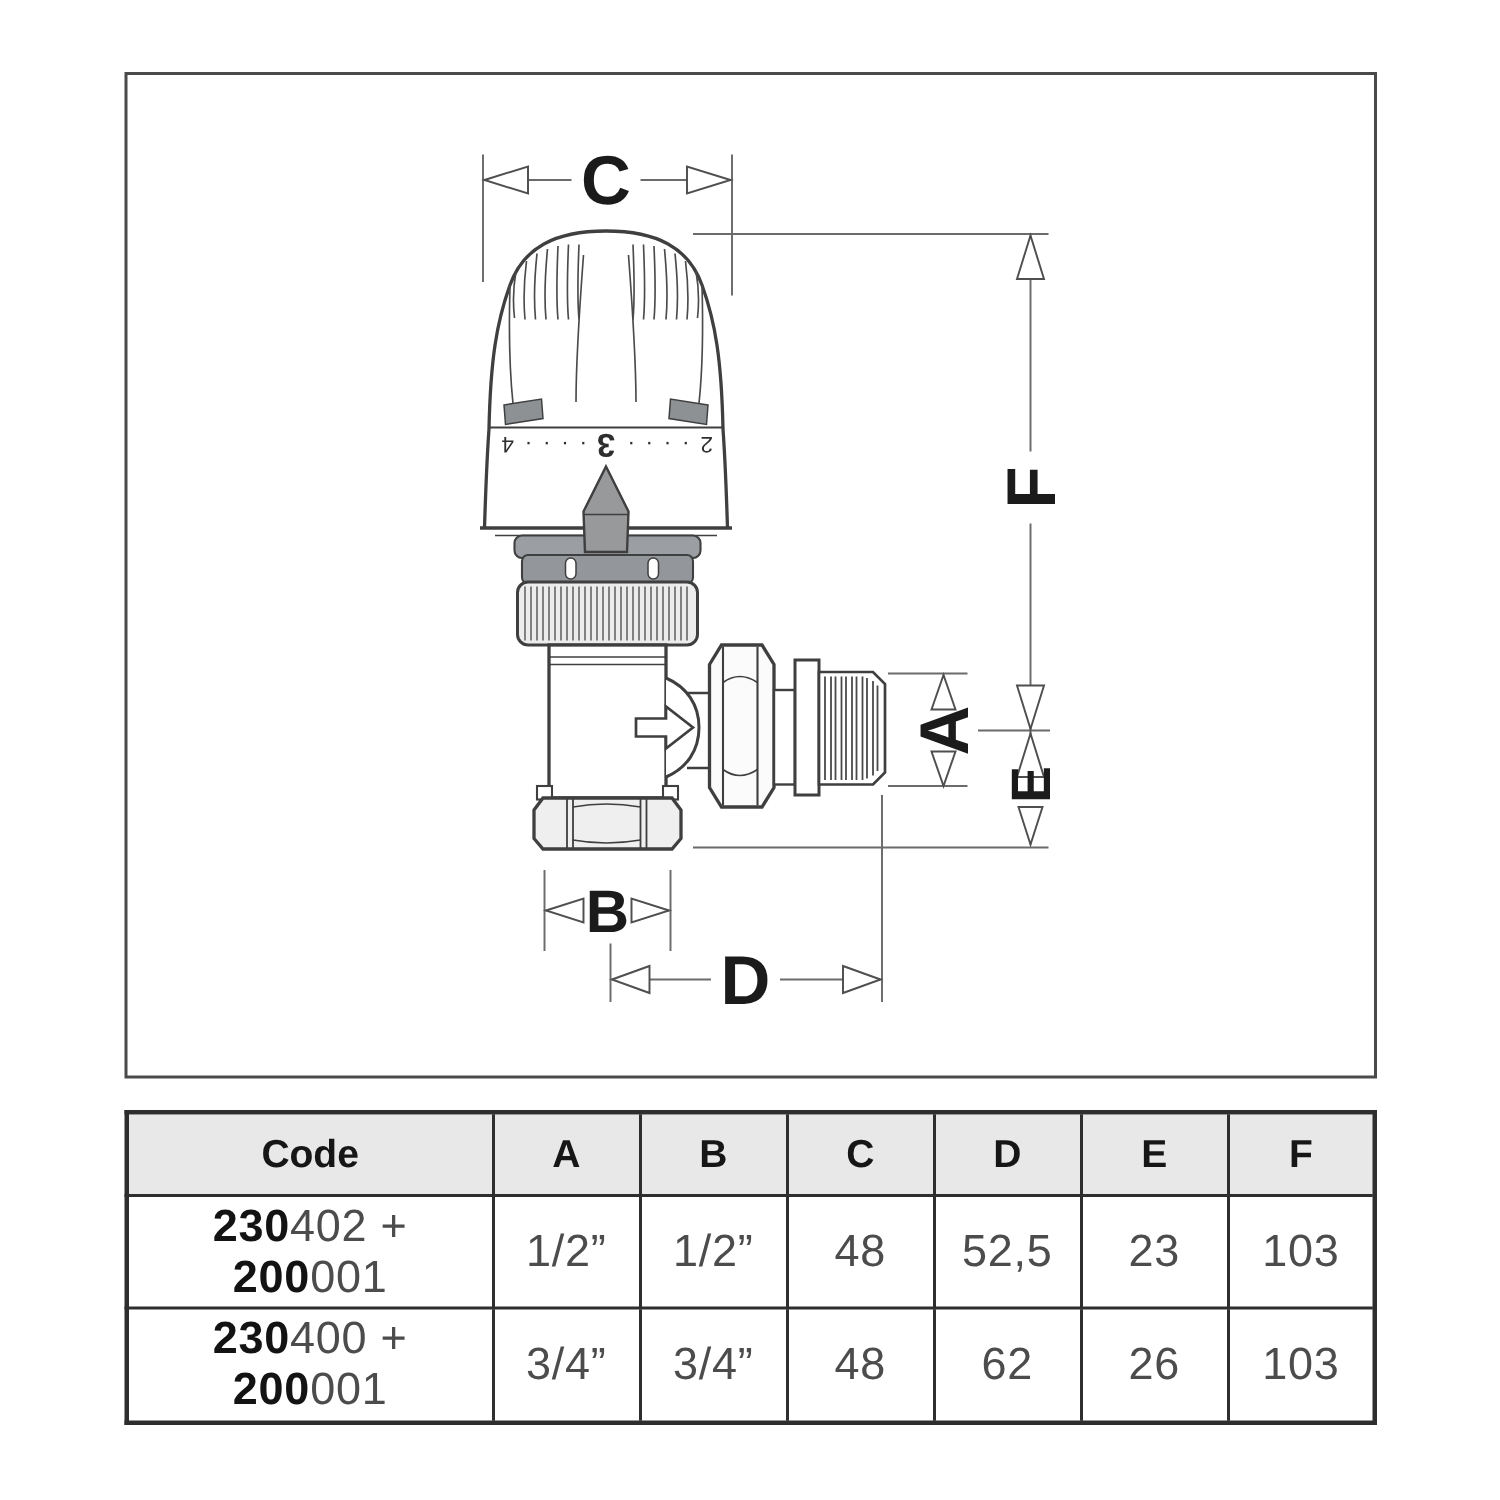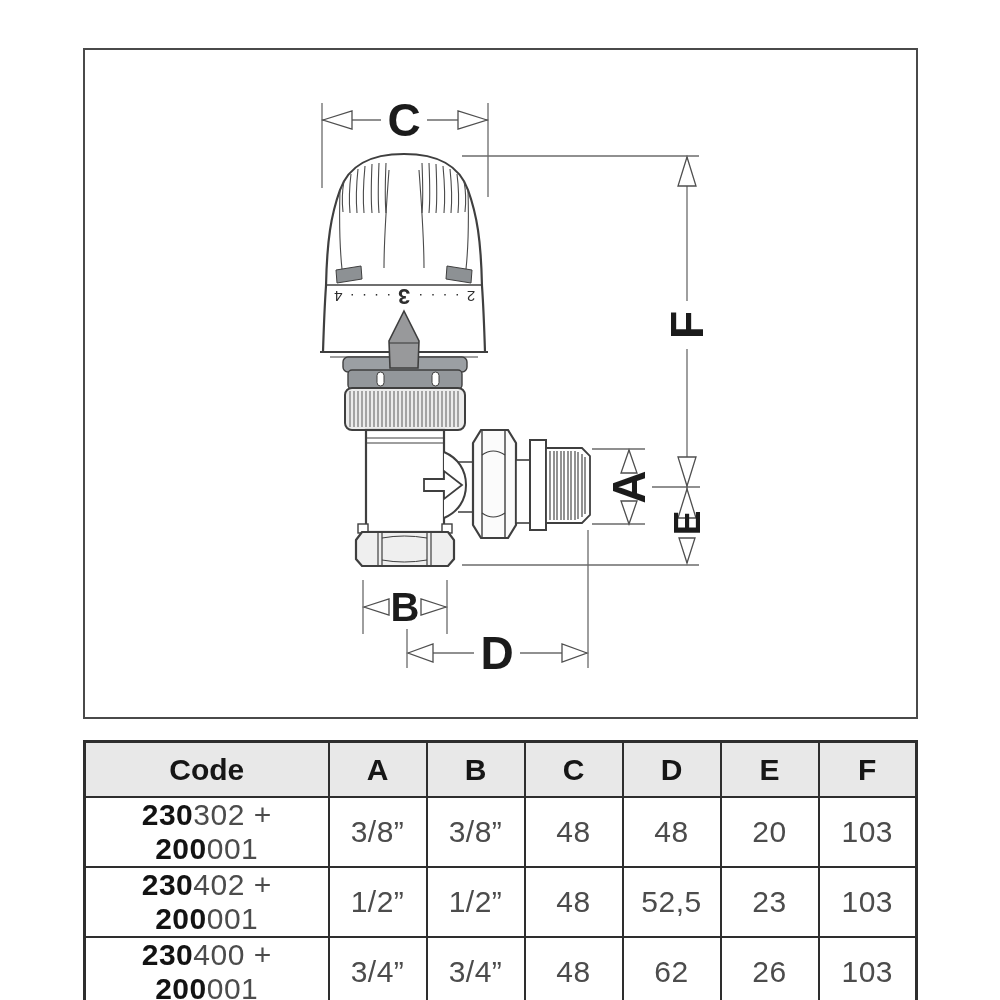--- a/index.html
+++ b/index.html
@@ -6,21 +6,21 @@
   .page{position:relative;width:1000px;height:1000px;background:#fff;overflow:hidden;
         font-family:"Liberation Sans",sans-serif;}
   .diagram-svg{position:absolute;left:0;top:0;width:1000px;height:1000px;}
 
   
   .spec-table{position:absolute;left:83px;top:740px;width:834px;height:210px;
               border-collapse:collapse;table-layout:fixed;background:#fff;}
   .spec-table td,.spec-table th{border:2px solid #2e2e2e;padding:0;text-align:center;
               vertical-align:middle;overflow:hidden;}
   .spec-table{border:3px solid #2e2e2e;}
-  .spec-table thead th{background:#e8e8e8;font-size:30px;font-weight:bold;color:#161616;height:53px;}
+  .spec-table thead th{background:#e8e8e8;font-size:26px;font-weight:bold;color:#161616;height:53px;}
   .spec-table tbody td{font-size:30px;font-weight:400;color:#4c4c4c;height:50px;
               letter-spacing:0.5px;}
   .spec-table .code-cell b{color:#131313;font-weight:bold;}
   .col-code{width:244px;}
   .dimcol{width:98px;}
 
   svg text{font-family:"Liberation Sans",sans-serif;}
   .dimletter{font-weight:bold;fill:#1b1b1b;}
   .outline{fill:none;stroke:#3f3f3f;}
   .dimline{stroke:#6b6b6b;stroke-width:1.3;fill:none;}
@@ -169,29 +169,20 @@
         <th>Code</th>
         <th>A</th>
         <th>B</th>
         <th>C</th>
         <th>D</th>
         <th>E</th>
         <th>F</th>
       </tr>
     </thead>
     <tbody>
-      <tr>
-        <td class="code-cell"><b>230</b><span>302</span><span> + </span><b>200</b><span>001</span></td>
-        <td>3/8”</td>
-        <td>3/8”</td>
-        <td>48</td>
-        <td>48</td>
-        <td>20</td>
-        <td>103</td>
-      </tr>
       <tr>
         <td class="code-cell"><b>230</b><span>402</span><span> + </span><b>200</b><span>001</span></td>
         <td>1/2”</td>
         <td>1/2”</td>
         <td>48</td>
         <td>52,5</td>
         <td>23</td>
         <td>103</td>
       </tr>
       <tr>

